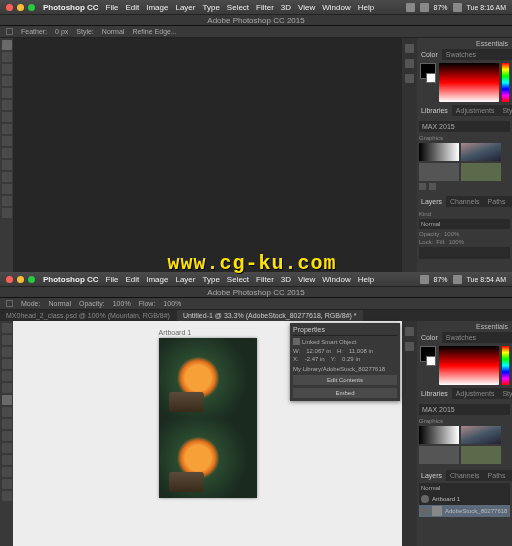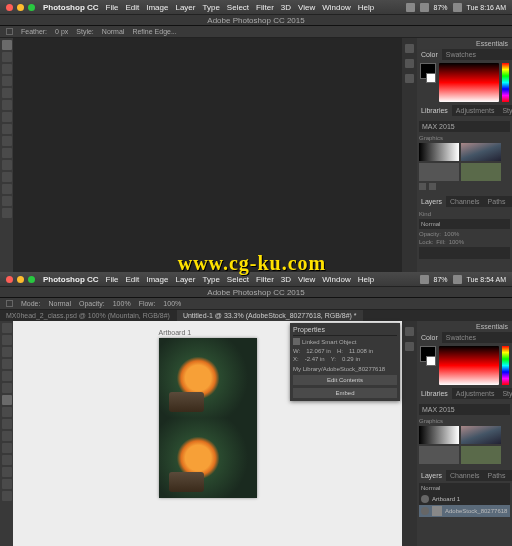--- a/index.html
+++ b/index.html
@@ -58,21 +58,21 @@
 .ab-label{font-size:7px;color:#666;margin-bottom:2px;}
 .artboard{width:98px;height:160px;background:#fff;box-shadow:0 0 3px rgba(0,0,0,.4);display:flex;flex-direction:column;}
 .photo{flex:1;background:radial-gradient(circle at 40% 50%,#f7a037 18%,#e0701e 24%,#2a4a2f 30%,#1a2a1f 70%);position:relative;}
 .photo::after{content:"";position:absolute;bottom:6px;left:10px;width:35px;height:20px;background:linear-gradient(#5a4a3a,#3a2a1a);border-radius:3px;}
 .properties{position:absolute;top:2px;right:2px;width:110px;background:#383838;padding:3px;font-size:6px;color:#aaa;box-shadow:0 1px 4px rgba(0,0,0,.5);}
 .prop-header{font-size:7px;color:#ccc;margin-bottom:2px;border-bottom:1px solid #222;padding-bottom:2px;}
 .prop-sub{font-size:6px;margin-bottom:3px;display:flex;align-items:center;gap:2px;}
 .link-icon{width:7px;height:7px;background:#666;}
 .prop-row{display:flex;gap:6px;margin:2px 0;}
 .prop-btn{background:#4a4a4a;text-align:center;padding:2px;font-size:6px;margin-top:3px;color:#ccc;}
-.watermark{position:absolute;top:252px;left:0;width:504px;text-align:center;font-size:20px;font-weight:bold;color:#ffe200;font-family:Liberation Serif, serif;text-shadow:1px 1px 0 #000;letter-spacing:1px;}
+.watermark{position:absolute;top:252px;left:0;width:504px;text-align:center;font-size:20px;font-weight:bold;color:#ffe200;font-family:Liberation Mono, monospace;text-shadow:1px 1px 0 #000;letter-spacing:1px;}
 .top-half{height:272px;display:flex;flex-direction:column;}
 .bot-half{height:274px;display:flex;flex-direction:column;}
 .left-gutter{width:15px;background:#323232;display:flex;flex-direction:column;gap:6px;padding-top:6px;align-items:center;}
 .gutter-icon{width:9px;height:9px;background:#555;border-radius:1px;}
 </style>
 </head>
 <body>
 
 <div class="top-half">
   <div class="mac-menu">

